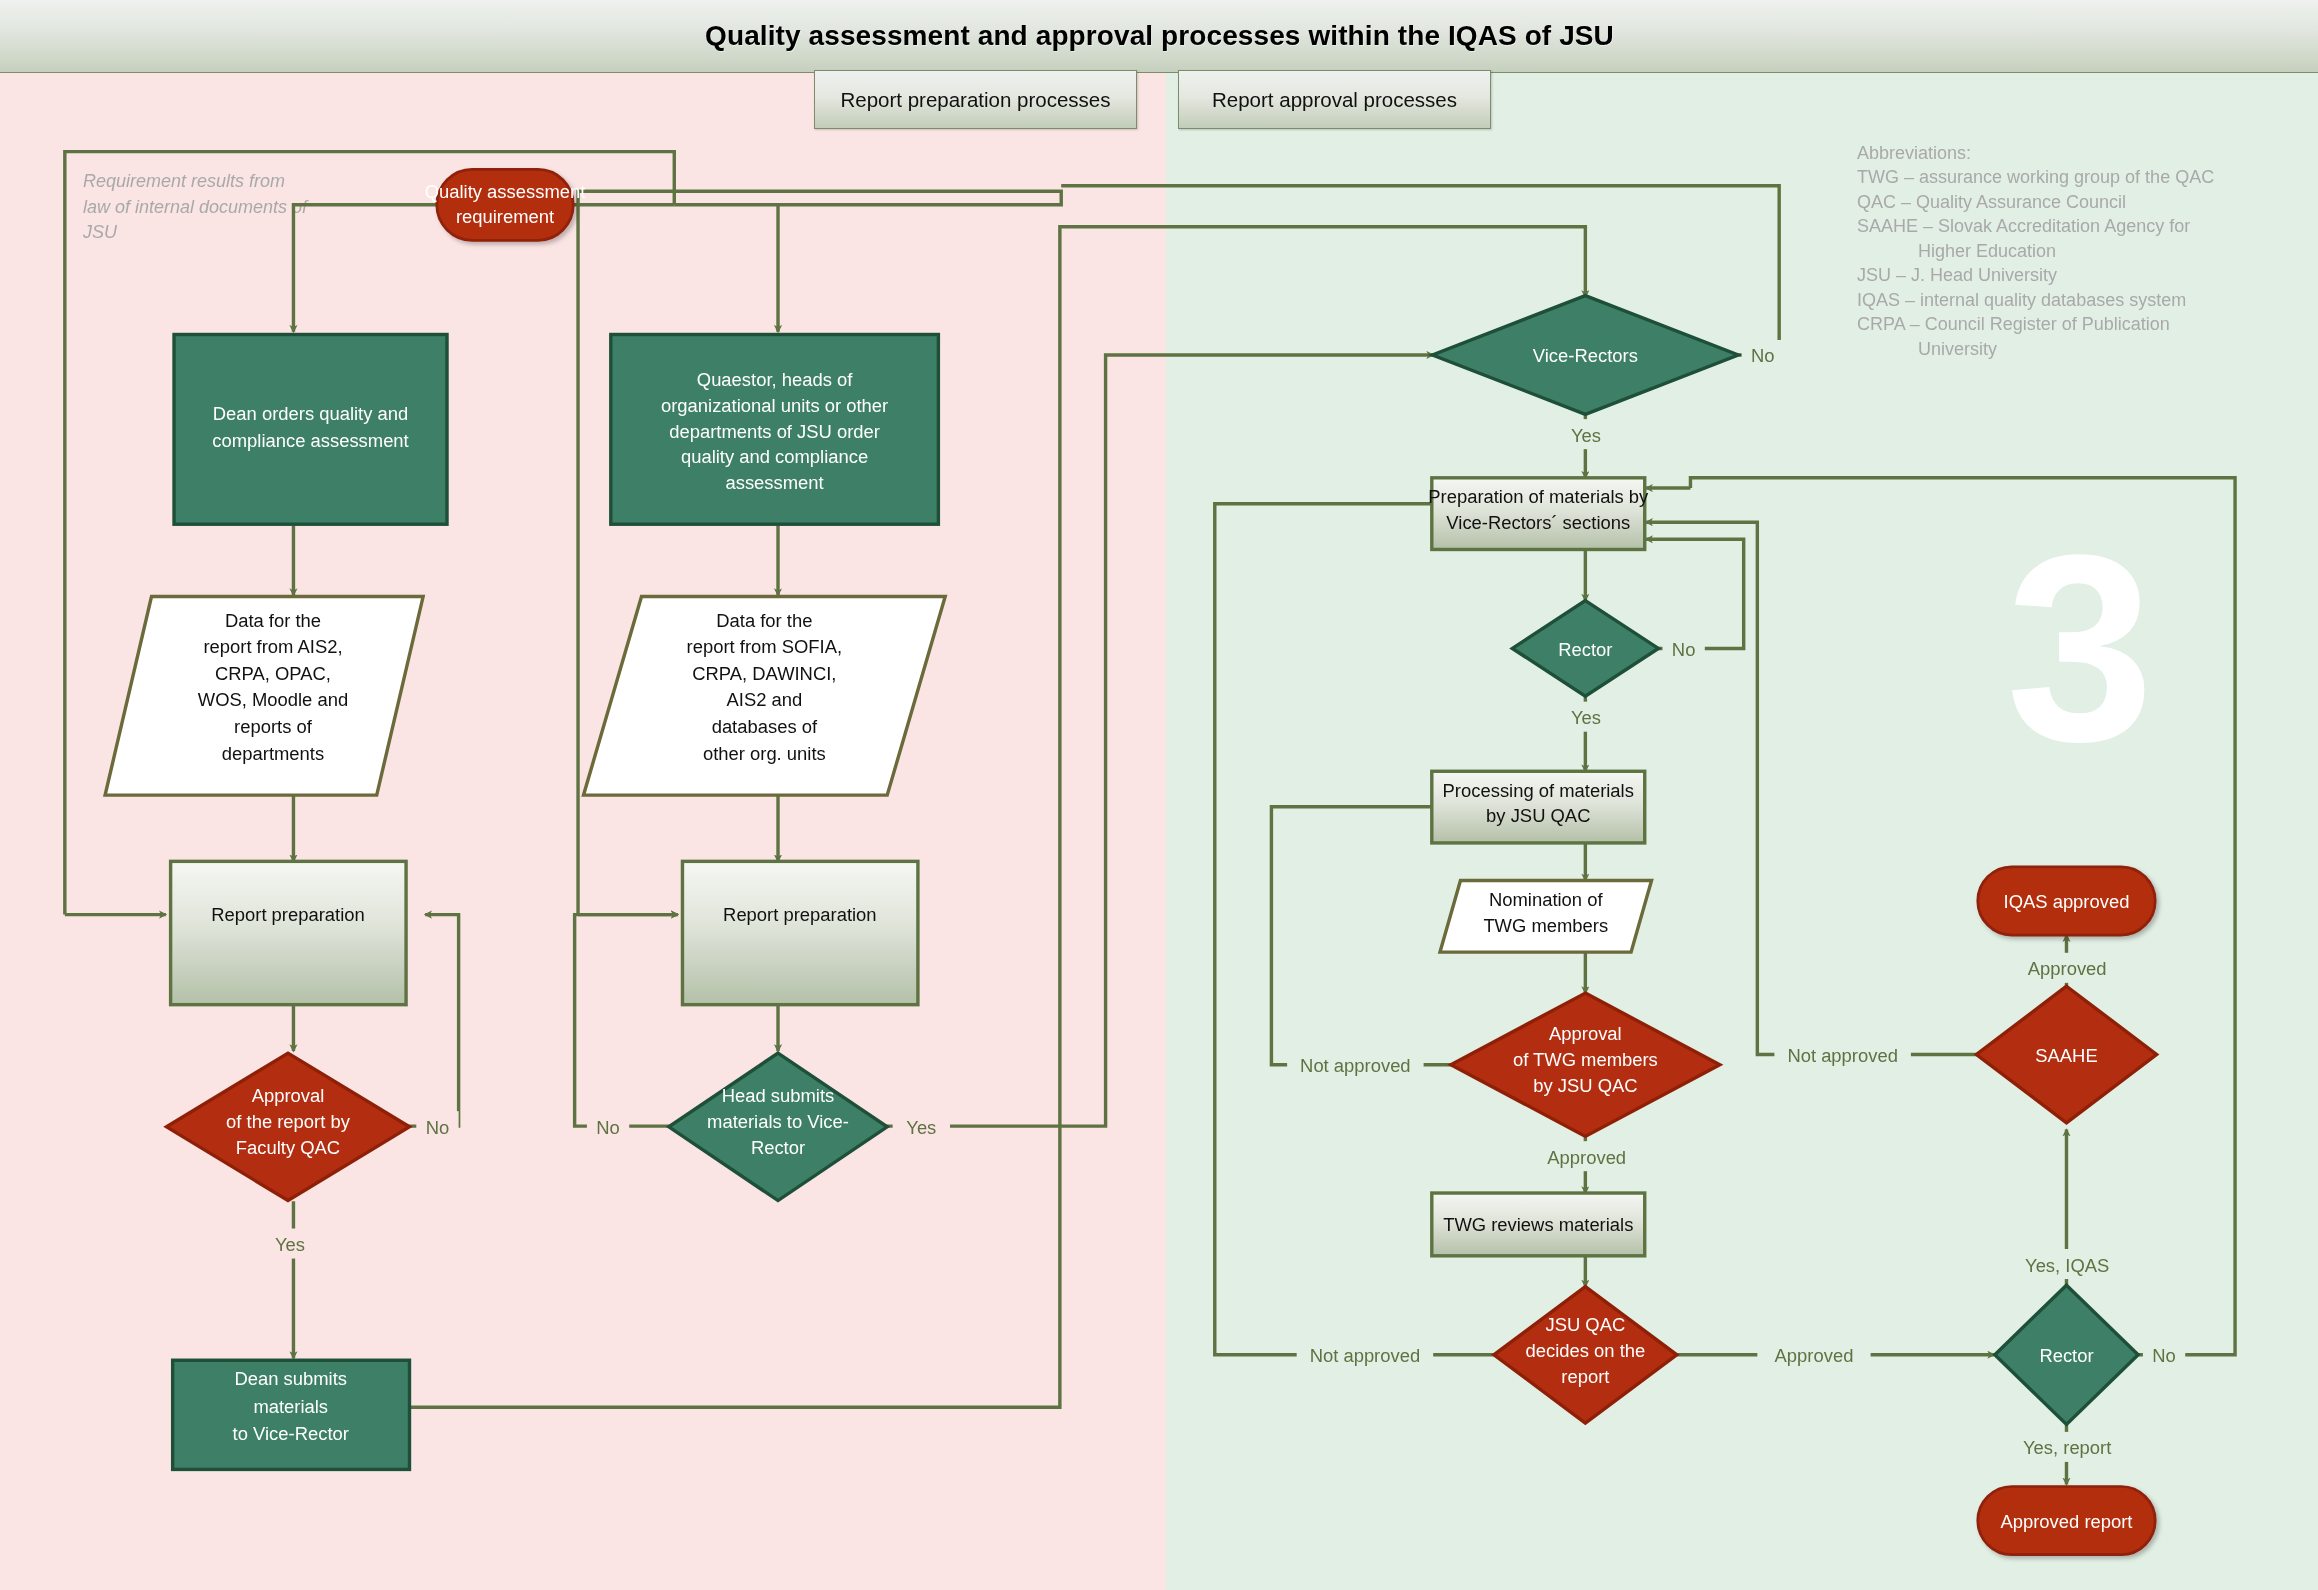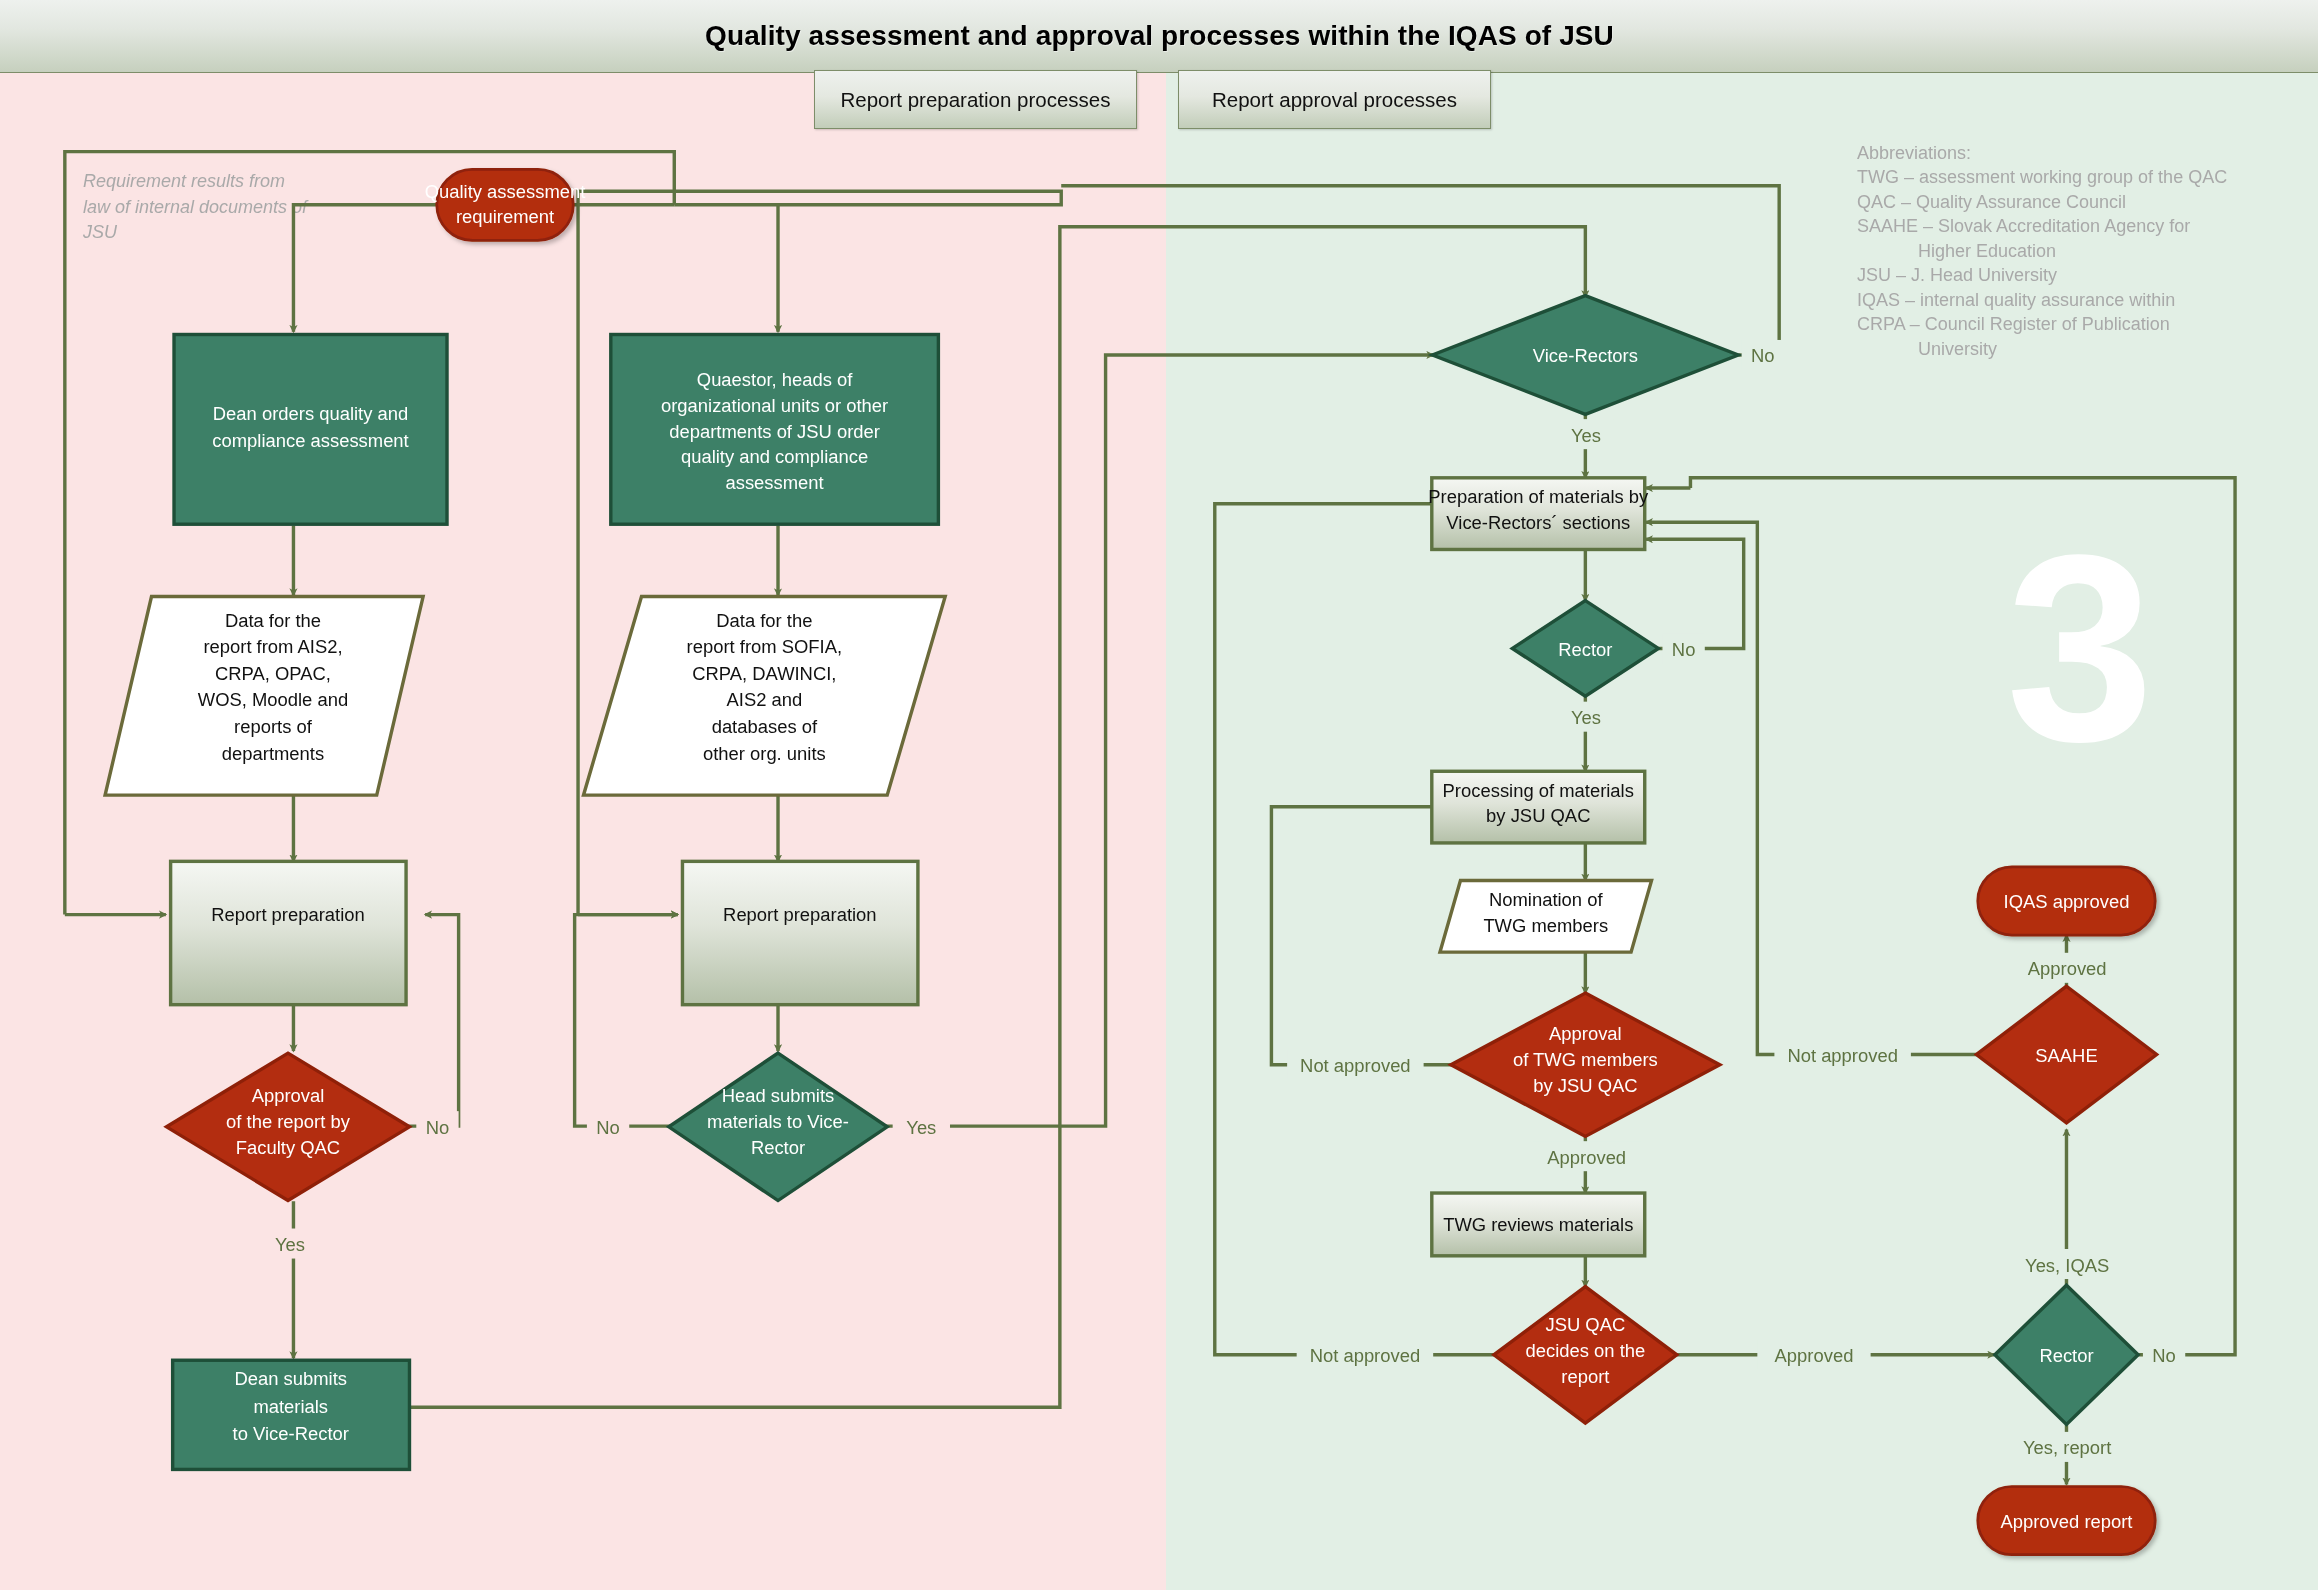--- a/index.html
+++ b/index.html
@@ -83,26 +83,26 @@
   </div>
 
   <div class="watermark">3</div>
 
   <div class="notetext">
     <span>Requirement results from law of internal documents of JSU</span>
   </div>
 
   <div class="abbrev">
     <div>Abbreviations:</div>
-    <div>TWG – assessment working group of the QAC</div>
+    <div>TWG – assurance working group of the QAC</div>
     <div>QAC – Quality Assurance Council</div>
     <div>SAAHE – Slovak Accreditation Agency for</div>
     <div class="ind">Higher Education</div>
     <div>JSU – J. Head University</div>
-    <div>IQAS – internal quality assurance within</div>
+    <div>IQAS – internal quality databases system</div>
     <div>CRPA – Council Register of Publication</div>
     <div class="ind">University</div>
   </div>
 
   <svg class="flow" viewBox="0 0 3398 2331" xmlns="http://www.w3.org/2000/svg">
     <defs>
       <linearGradient id="gGrey" x1="0" y1="0" x2="0" y2="1">
         <stop offset="0%" stop-color="#f5f7f3"></stop>
         <stop offset="45%" stop-color="#dfe4d9"></stop>
         <stop offset="100%" stop-color="#b4c0a8"></stop>

